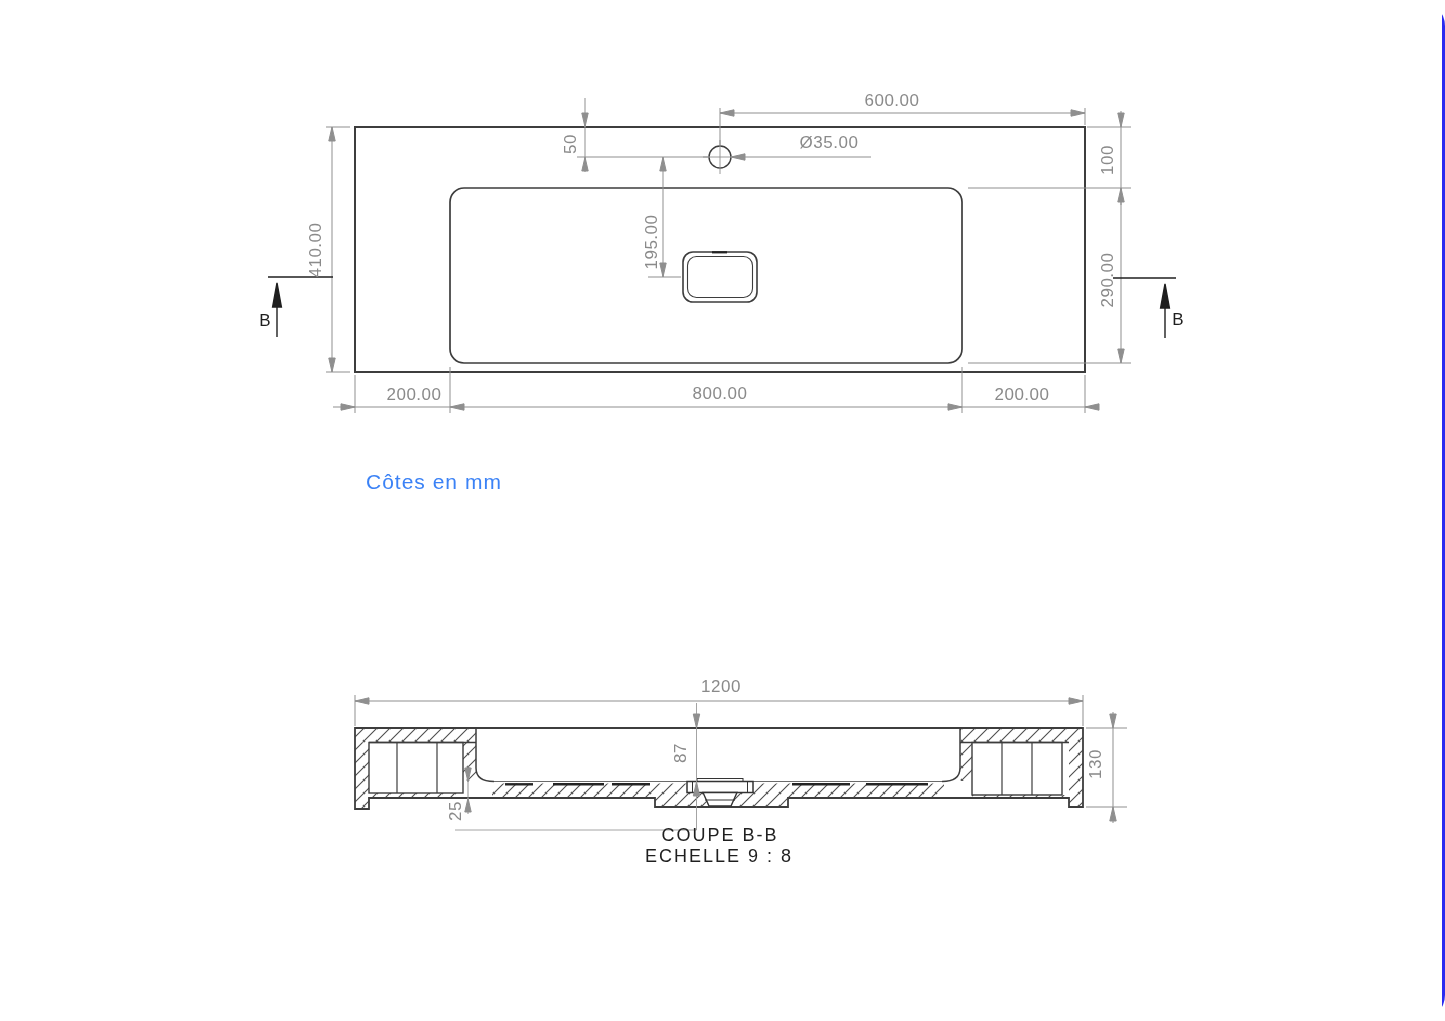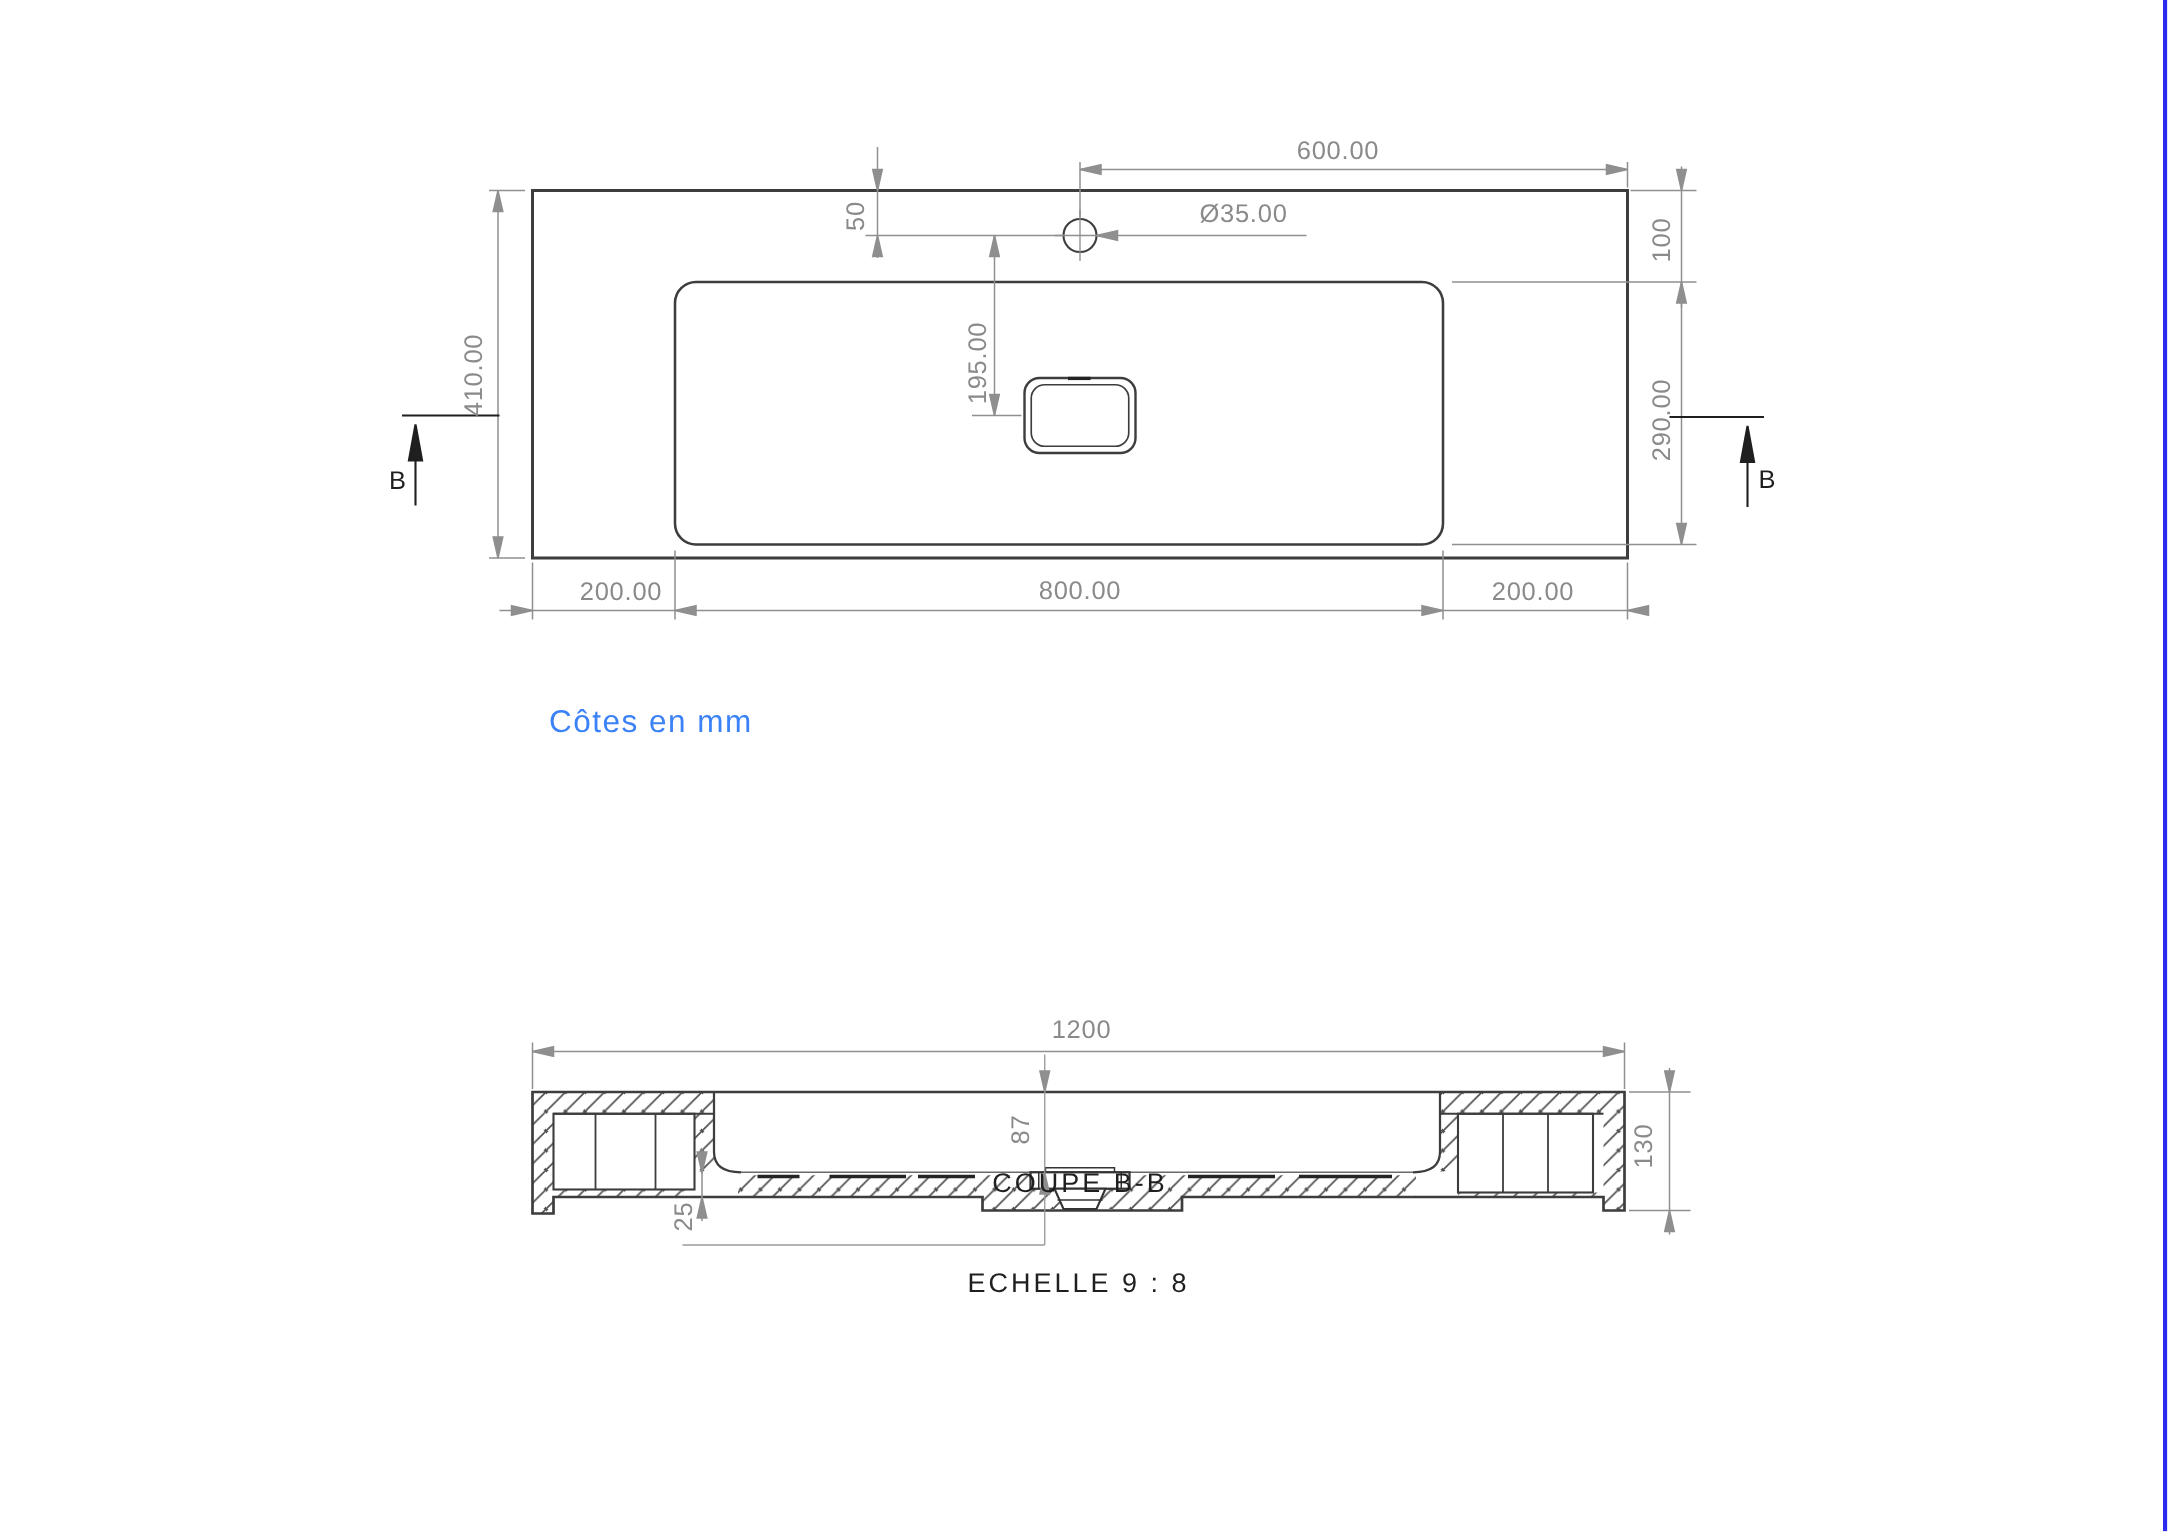--- a/index.html
+++ b/index.html
@@ -1,17 +1,17 @@
 <!DOCTYPE html>
 <html><head>
 <meta charset="utf-8">
 <style>
   html,body{margin:0;padding:0;background:#ffffff;}
   .page{position:relative;width:1445px;height:1021px;background:#ffffff;overflow:hidden;
-        font-family:"Liberation Sans", sans-serif;}
+        font-family:"Liberation Sans", sans-serif;border-radius:26px;}
   .art{position:absolute;left:0;top:0;}
   .txt{position:absolute;white-space:nowrap;}
   .dim{color:#8a8a8a;font-size:17px;letter-spacing:.5px;transform:translate(-50%,-50%);}
   .vdim{color:#8a8a8a;font-size:17px;letter-spacing:.5px;transform:translate(-50%,-50%) rotate(-90deg);}
   .marker{color:#1f1f1f;font-size:17px;transform:translate(-50%,-50%);}
   .note{color:#3b82f6;font-size:21px;letter-spacing:1px;}
   .title{color:#1f1f1f;font-size:18px;letter-spacing:2px;transform:translate(-50%,-50%);}
   .right-edge{position:absolute;top:0;right:0;width:3px;height:1021px;background:#2b2bf0;}
 </style>
 </head>
@@ -196,18 +196,18 @@
 <div class="txt dim" style="left:1022px;top:395px">200.00</div>
 <div class="txt marker" style="left:265px;top:321px">B</div>
 <div class="txt marker" style="left:1178px;top:320px">B</div>
 
 <div class="txt note" style="left:366px;top:470px">Côtes en mm</div>
 
 <div class="txt dim" style="left:721px;top:687px">1200</div>
 <div class="txt vdim" style="left:681px;top:753px">87</div>
 <div class="txt vdim" style="left:1096px;top:764px">130</div>
 <div class="txt vdim" style="left:456px;top:811px">25</div>
-<div class="txt title" style="left:720px;top:789px">COUPE B-B</div>
+<div class="txt title" style="left:720px;top:835px">COUPE B-B</div>
 <div class="txt title" style="left:719px;top:856px">ECHELLE 9 : 8</div>
 
 <div class="right-edge"></div>
 
 </div>
 
 </body></html>

